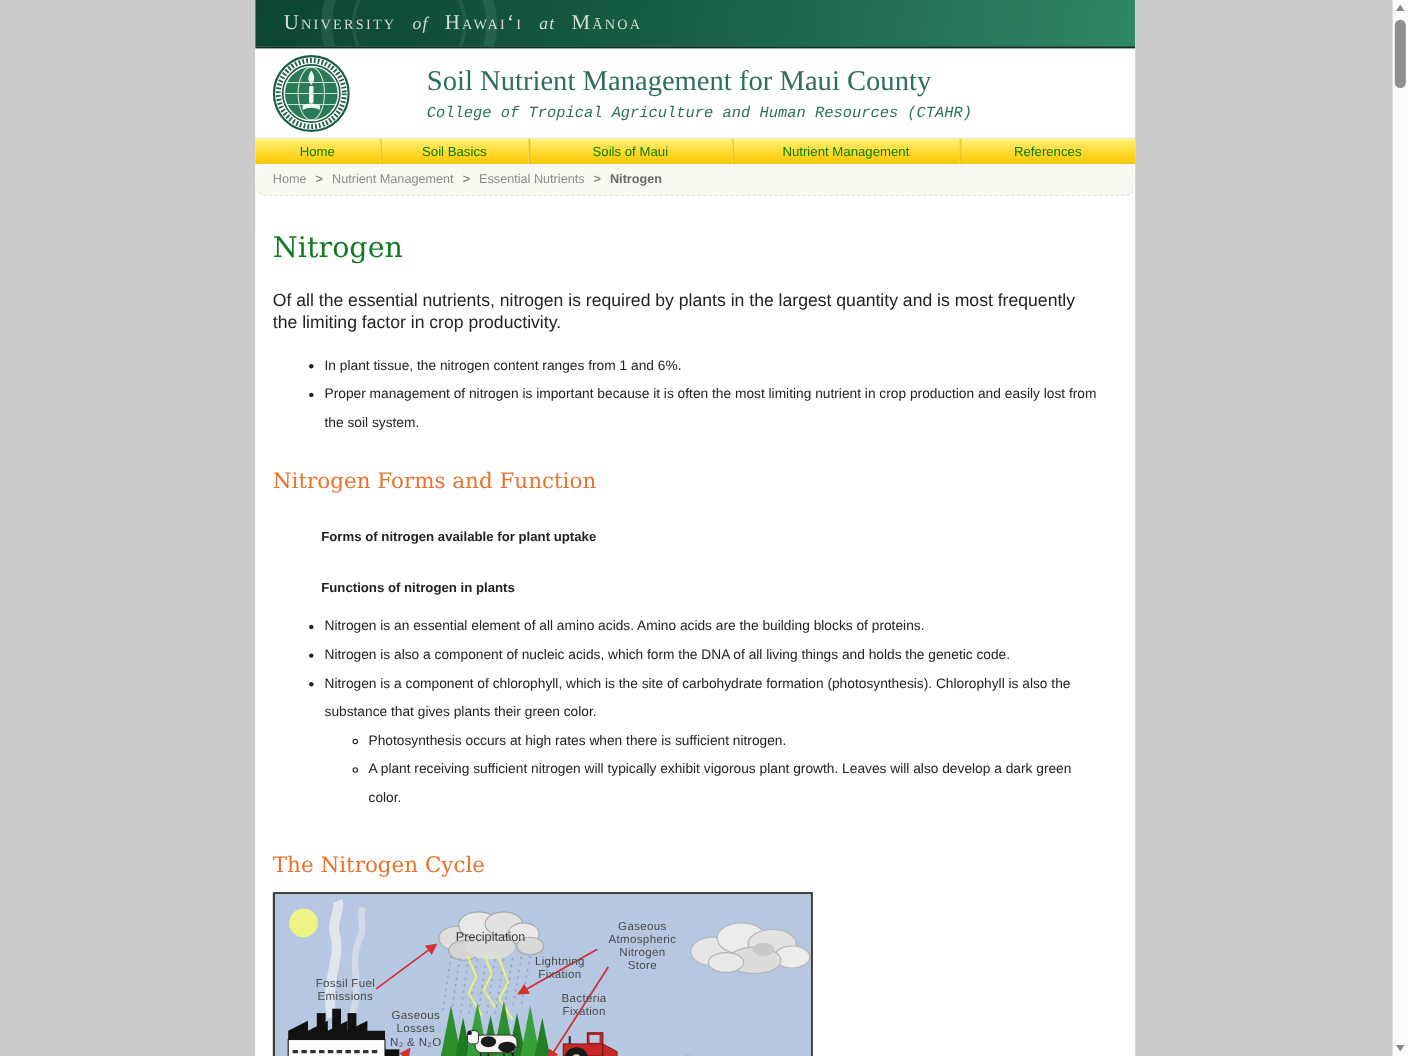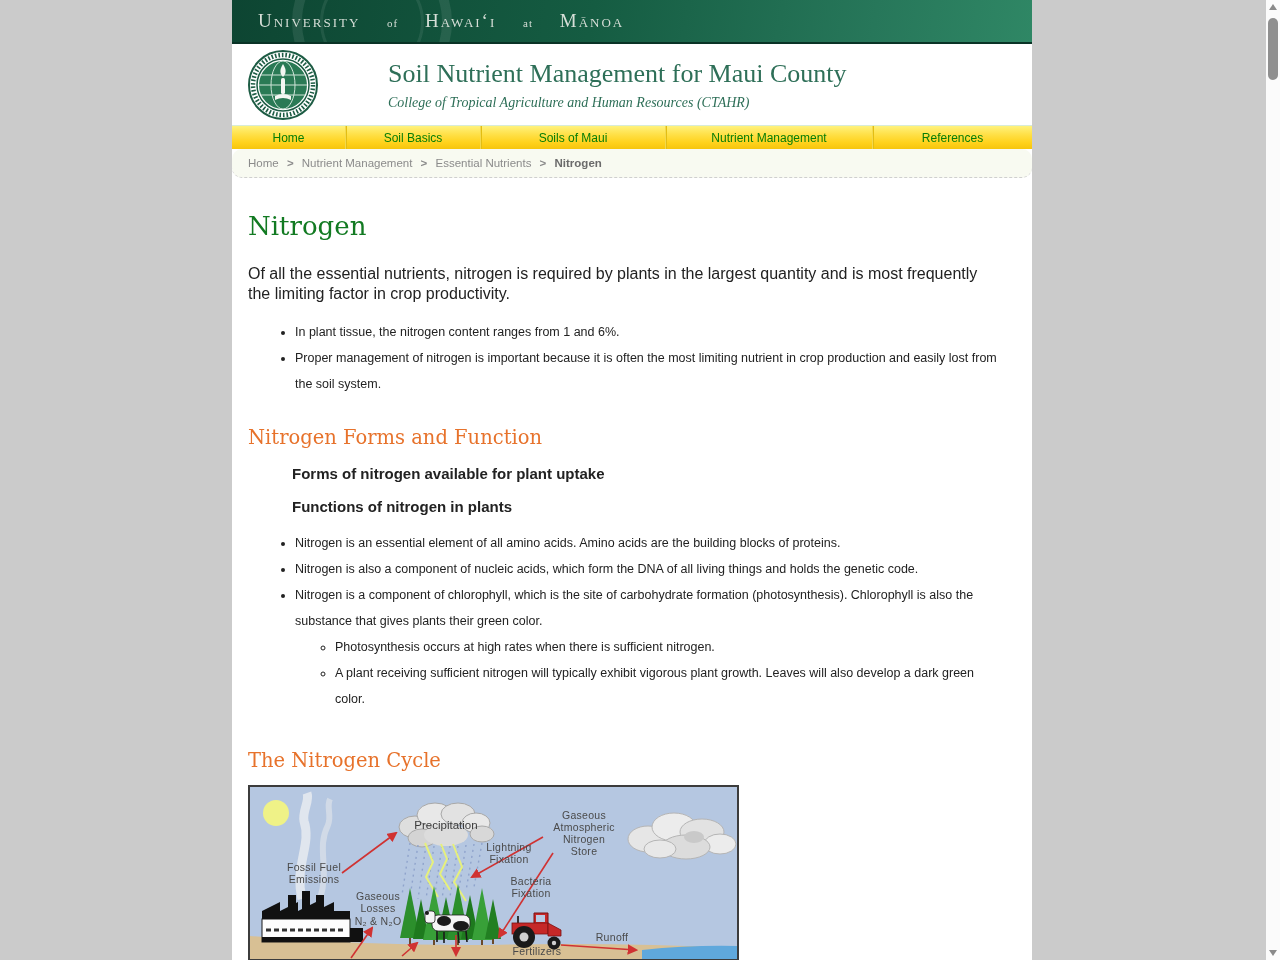--- a/index.html
+++ b/index.html
@@ -16,28 +16,28 @@
             background:linear-gradient(100deg,#0d4532 0%,#155c42 45%,#27775a 80%,#2f8765 100%);
             border-bottom:2px solid #0a3renamed; border-bottom:2px solid #0a3326;
             display:flex; align-items:center; }
   .topbar .watermark { position:absolute; left:60px; top:-58px; width:160px; height:160px;
             border:10px solid rgba(255,255,255,0.09); border-radius:50%; }
   .topbar .watermark::after { content:""; position:absolute; left:18px; top:18px; right:18px; bottom:18px;
             border:3px solid rgba(255,255,255,0.08); border-radius:50%; }
   .tb-text { position:relative; padding-left:26px; color:#d6ded7;
              font-family:"Liberation Serif", serif; font-size:19px; letter-spacing:2px; }
   .tb-caps { font-variant:small-caps; }
-  .tb-ital { font-size:11px; letter-spacing:1px; margin:0 20px; text-transform:lowercase; }
+  .tb-ital { font-style:italic; font-size:16px; letter-spacing:1px; margin:0 8px; text-transform:lowercase; }
 
   
   .header { height:81px; background:#fff; display:flex; align-items:center; padding-left:16px;gap:48px; }
   .seal { width:70px; height:70px; flex:0 0 auto; }
   .titles { margin-left:22px; }
   .site-title { font-family:"Liberation Serif", serif; font-size:26px; color:#2e6f58; }
-  .site-subtitle { font-family:Liberation Serif, serif; font-style:italic; font-size:14px;
+  .site-subtitle { font-family:Liberation Mono, monospace; font-style:italic; font-size:14px;
                    color:#2e6f58; margin-top:6px; }
 
   
   .nav { display:flex; height:24px; border-top:1px solid #d8ecd8;
          background:linear-gradient(#fff27d 0%,#ffe14a 35%,#ffd21c 72%,#f6c50c 100%); }
   .nav-item { display:flex; align-items:center; justify-content:center;
               font-size:12px; color:#067d06; cursor:pointer; }
   .nav-item + .nav-item { border-left:1px solid #f3d94e; box-shadow:inset 1px 0 0 #e3bd12; }
   .nav-item:nth-child(1){ width:113px; } .nav-item:nth-child(2){ width:135px; }
   .nav-item:nth-child(3){ width:185px; } .nav-item:nth-child(4){ width:207px; }
@@ -52,21 +52,21 @@
 
   
   .main { padding:0 30px 40px 16px; background:#fff; color:#222; }
   h1.page-title { font-family:"DejaVu Serif", serif; font-weight:normal;
                   font-size:26px; color:#127a22; margin:33px 0 0; }
   .para { font-size:16px; line-height:20px; margin-top:23px; }
   ul { margin:15px 0 0; padding-left:47px; font-size:12.5px; line-height:26px; list-style:disc; }
   ul ul { margin:0; padding-left:40px; list-style:circle; }
   h2.section-heading { font-family:"DejaVu Serif", serif; font-weight:normal;
                        font-size:19.5px; color:#e7722b; margin-top:29px; }
-  .bold-label { font-size:15px; font-weight:bold; margin-top:16px;padding-left:44px; }
+  .bold-label { font-size:12px; font-weight:bold; margin-top:32px;padding-left:44px; }
   h2.cycle { margin-top:37px; }
 
   
   .diagram-wrap { margin-top:13px; width:491px; border:2px solid #3c3c3c; line-height:0; }
   .diagram-wrap svg { display:block; }
   .dlabel { font-family:"Liberation Sans", sans-serif; font-size:10.5px; fill:#4a4a4a; letter-spacing:0.3px; }
   .dlabel-big { font-family:"Liberation Sans", sans-serif; font-size:11.5px; fill:#3a3a3a; }
 
   
   .scrollbar { position:absolute; right:0; top:0; width:14px; height:960px; background:#fbfbfb; }

